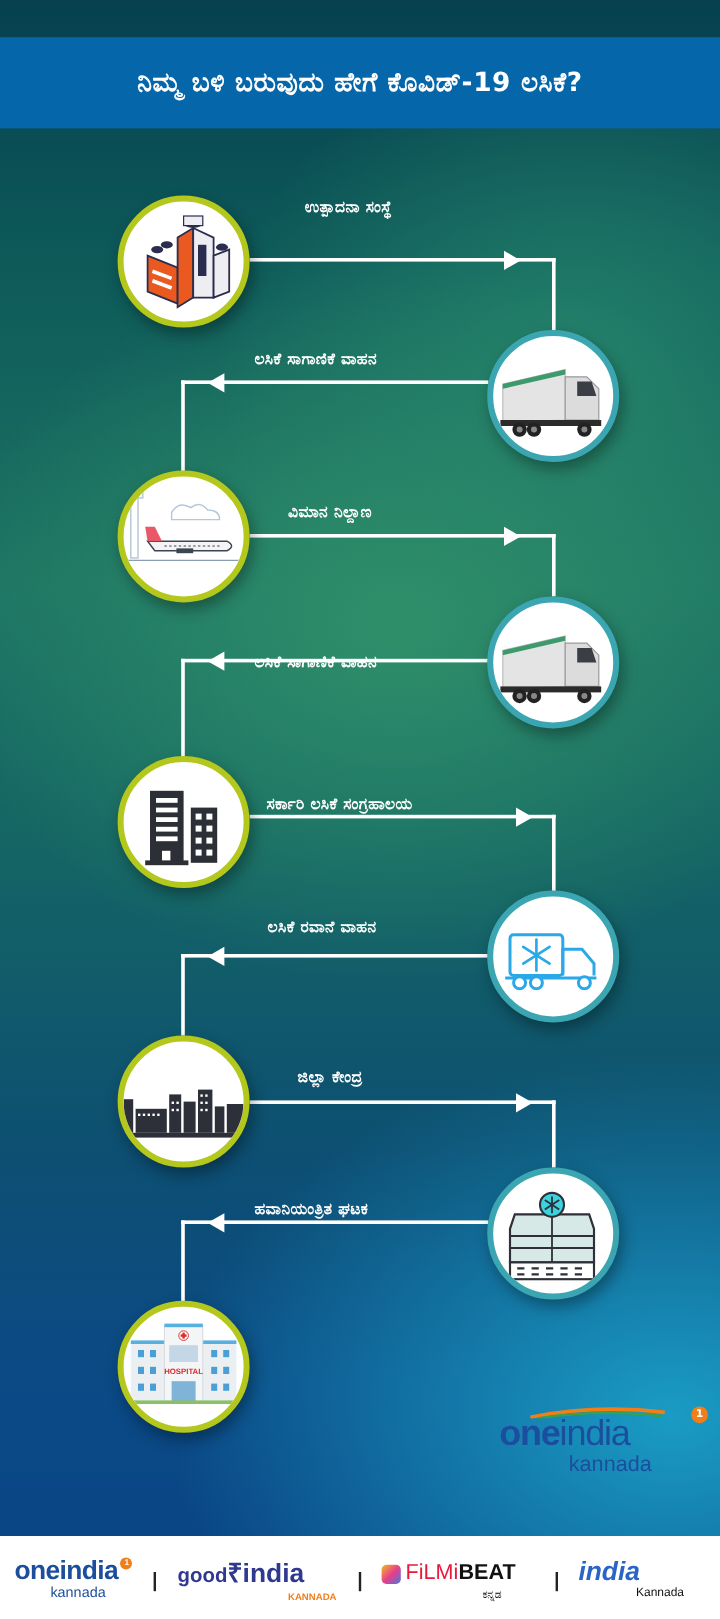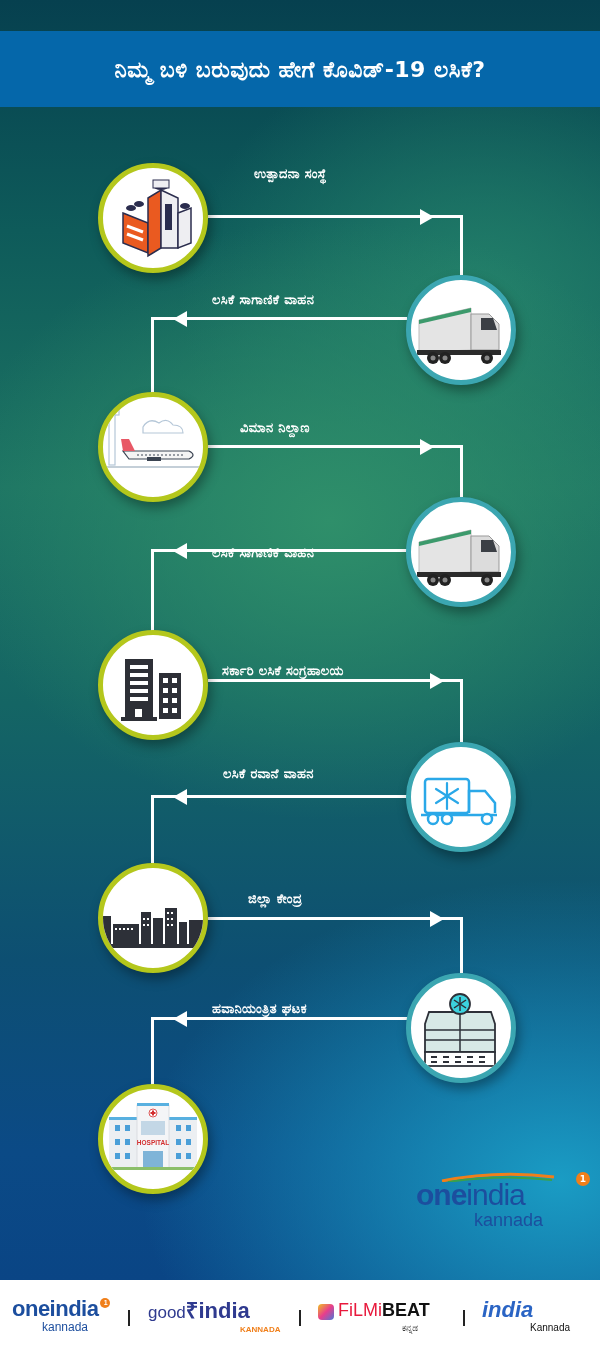--- a/index.html
+++ b/index.html
@@ -283,21 +283,21 @@
   </div>
 </div>
 
 <div class="footer">
   <div class="flogo" style="left:12px;">
     <div style="font-size:22px; font-weight:bold; color:#1c4e9e; letter-spacing:-0.5px; line-height:22px;"><span>oneindia</span><span style="display:inline-block; width:10px; height:10px; border-radius:50%; background:#f07f1a; color:#fff; font-size:7px; text-align:center; line-height:10px; vertical-align:top; margin-left:2px;">1</span></div>
     <div style="font-size:12px; color:#1c4e9e; margin-left:30px; line-height:14px;">kannada</div>
   </div>
   <div class="sep" style="left:128px;"></div>
   <div class="flogo" style="left:148px;">
-    <div style="line-height:26px;"><span style="font-size:17px; font-weight:normal; color:#2f3a8f;">good</span><span style="font-size:22px; font-weight:bold; color:#2f3a8f;">₹india</span></div>
+    <div style="line-height:26px;"><span style="font-size:17px; font-weight:bold; color:#2f3a8f;">good</span><span style="font-size:22px; font-weight:bold; color:#2f3a8f;">₹india</span></div>
     <div style="font-size:8px; font-weight:bold; color:#f07f1a; margin-left:92px; line-height:8px;">KANNADA</div>
   </div>
   <div class="sep" style="left:299px;"></div>
   <div class="flogo" style="left:318px;">
     <div style="line-height:24px;"><span style="display:inline-block; width:16px; height:16px; border-radius:4px; background:linear-gradient(135deg,#f0c020,#e83e8c,#4a78d8); vertical-align:middle; margin-right:4px;"></span><span style="font-size:18px; font-weight:normal; color:#e8193c;">FiLMi</span><span style="font-size:18px; font-weight:bold; color:#111;">BEAT</span></div>
     <div style="font-size:9px; color:#111; margin-left:84px; line-height:10px;">ಕನ್ನಡ</div>
   </div>
   <div class="sep" style="left:463px;"></div>
   <div class="flogo" style="left:482px;">
     <div style="font-size:22px; font-weight:bold; font-style:italic; color:#2a64c4; line-height:24px;">india</div>

